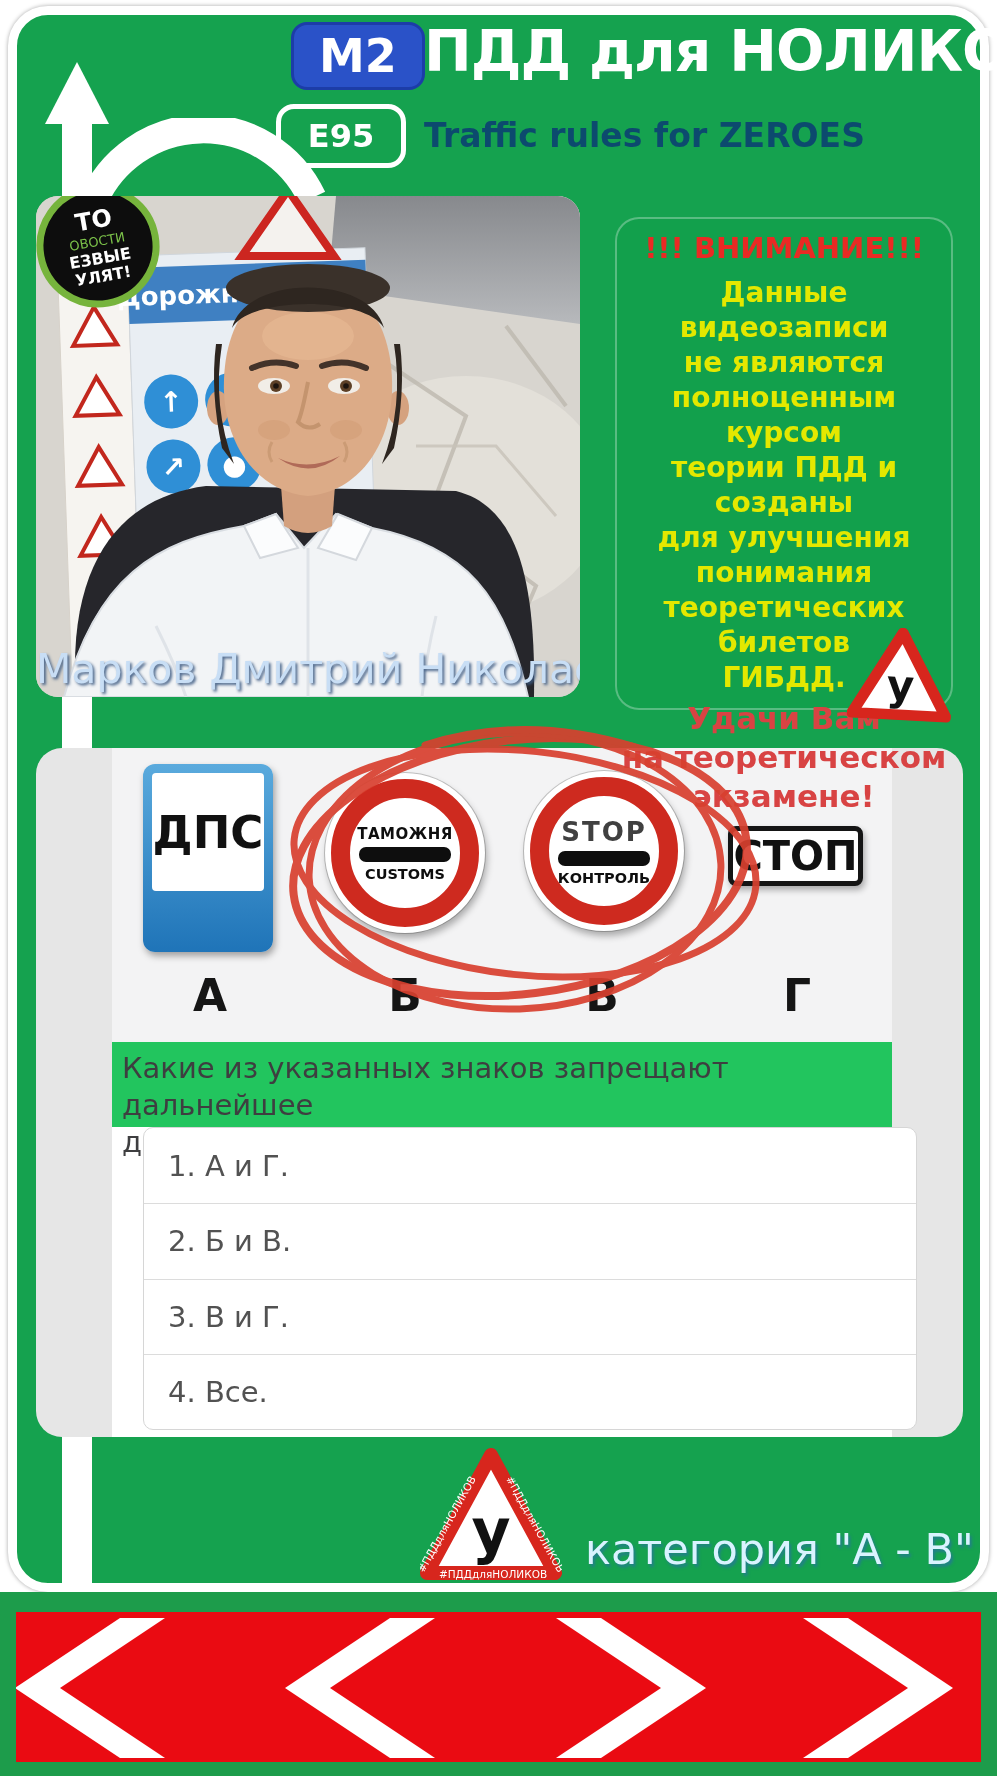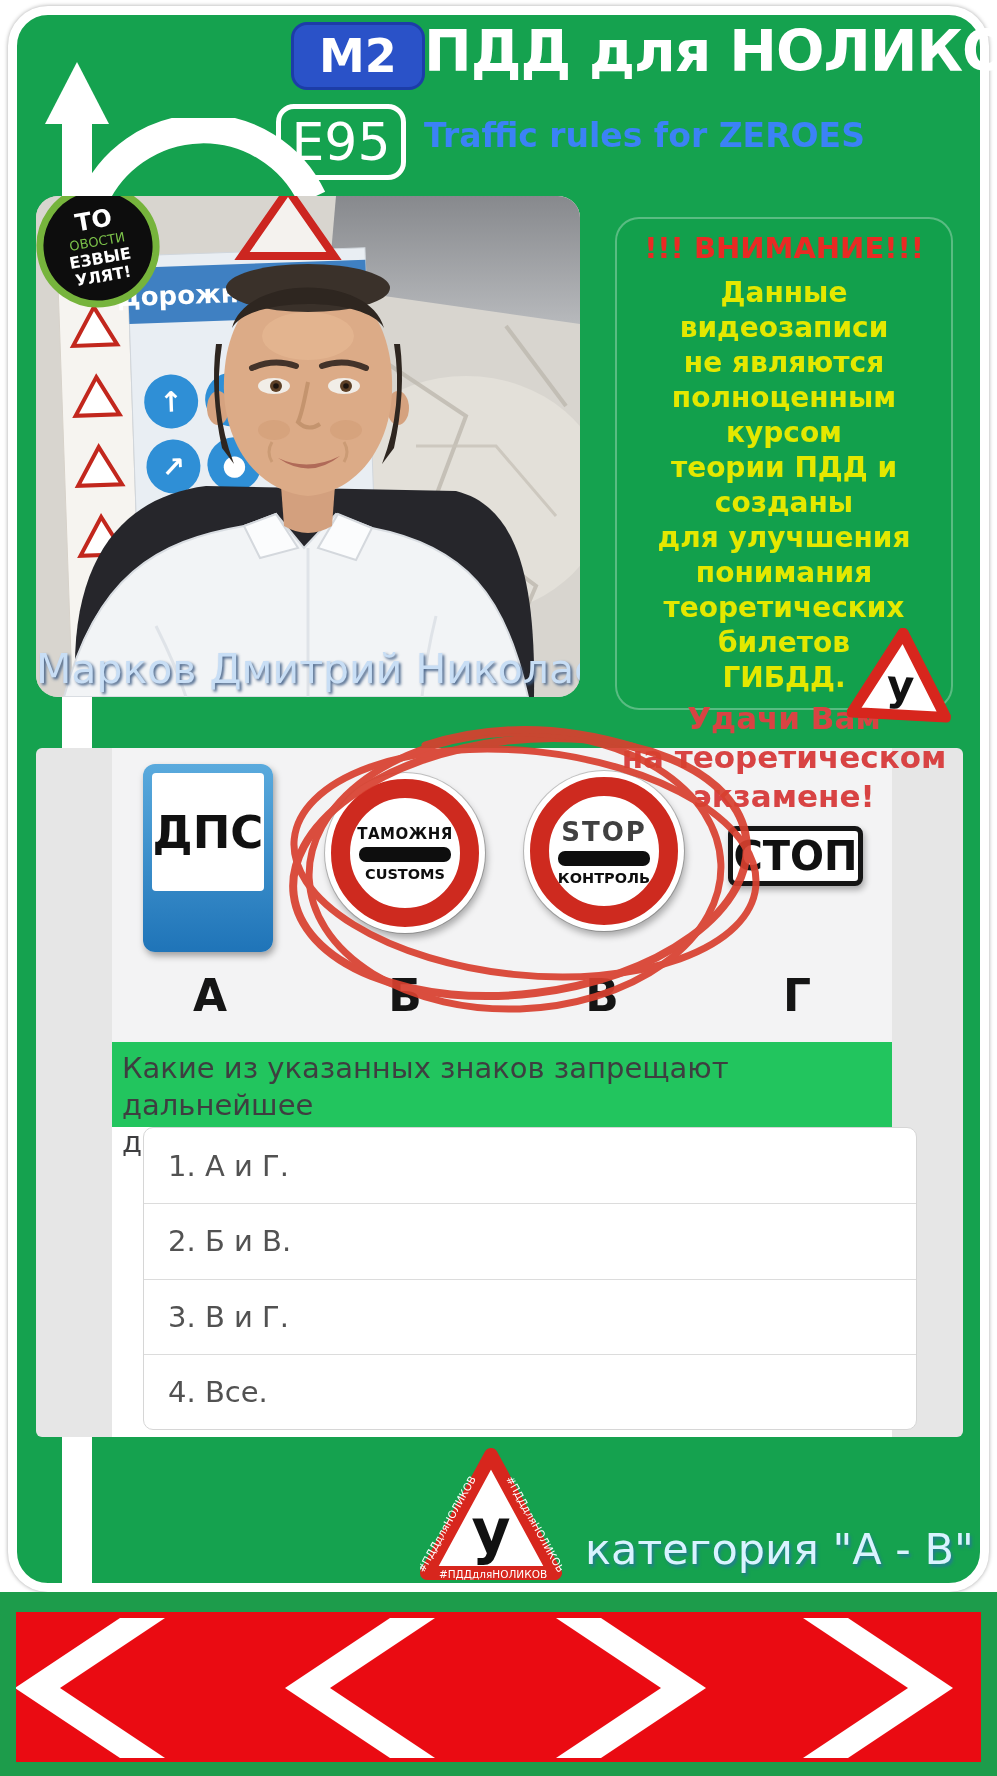--- a/index.html
+++ b/index.html
@@ -17,43 +17,43 @@
   .arrow-head{left:45px;top:62px;width:0;height:0;border-left:32px solid transparent;
               border-right:32px solid transparent;border-bottom:62px solid #ffffff;z-index:1;}
   .arc-svg{left:50px;top:118px;width:300px;height:86px;z-index:1;}
 
   
   .m2-badge{left:291px;top:22px;width:134px;height:68px;background:#2A52C8;border-radius:16px;
             box-sizing:border-box;border:3px solid #1c3da8;color:#fff;font-weight:bold;font-size:46px;
             display:flex;align-items:center;justify-content:center;z-index:3;}
   .title-ru{left:424px;top:18px;width:560px;color:#fff;font-weight:bold;font-size:57px;
             letter-spacing:-1px;white-space:nowrap;z-index:3;}
-  .e95-badge{left:276px;top:104px;width:130px;height:76px;box-sizing:border-box;border:5px solid #fff;
-             border-radius:18px;color:#fff;font-weight:normal;font-size:52px;display:flex;
+  .e95-badge{left:276px;top:104px;width:130px;height:64px;box-sizing:border-box;border:5px solid #fff;
+             border-radius:18px;color:#fff;font-weight:bold;font-size:32px;display:flex;
              align-items:center;justify-content:center;z-index:3;}
-  .title-en{left:424px;top:116px;width:540px;color:#3b82f6;font-weight:bold;font-size:33px;
+  .title-en{left:424px;top:116px;width:540px;color:#0c4a6e;font-weight:bold;font-size:33px;
             white-space:nowrap;z-index:3;}
 
   
   .photo{left:36px;top:196px;width:544px;height:501px;border-radius:22px;overflow:hidden;z-index:3;
          background:#d8d5cf;}
   .photo svg{position:absolute;left:0;top:0;}
   .caption{position:absolute;left:0;bottom:4px;width:100%;text-align:center;color:#C8DEF5;
            font-size:41px;white-space:nowrap;text-shadow:2px 2px 3px rgba(60,90,130,.9);}
 
   
   .notice{left:615px;top:217px;width:338px;height:493px;box-sizing:border-box;background:#12A04C;
           border:2px solid rgba(255,255,255,.3);border-radius:24px;z-index:3;text-align:center;}
   .notice-title{margin-top:12px;font-size:29px;font-weight:bold;color:#E92A24;}
   .notice-body{margin-top:10px;font-size:28px;font-weight:bold;color:#E4E800;line-height:35px;}
   .notice-wish{margin-top:4px;font-size:31px;font-weight:bold;color:#D84343;line-height:39px;}
   .notice-learner{position:absolute;right:-2px;bottom:-12px;width:104px;height:92px;transform:rotate(3deg);}
 
   
-  .card{left:36px;top:748px;width:927px;height:689px;background:#E6E6E6;border-radius:6px;z-index:2;}
+  .card{left:36px;top:748px;width:927px;height:689px;background:#E6E6E6;border-radius:26px;z-index:2;}
   .panel{position:absolute;left:76px;top:0;width:780px;height:689px;background:#ffffff;}
   .signs-zone{position:absolute;left:76px;top:0;width:780px;height:294px;background:#F3F3F4;}
 
   .dps{position:absolute;left:107px;top:16px;width:130px;height:188px;border-radius:12px;
        background:linear-gradient(#5aaadd,#1f74b8);box-shadow:2px 4px 7px rgba(0,0,0,.35);}
   .dps-inner{position:absolute;left:9px;top:9px;right:9px;height:118px;background:#fff;border-radius:4px;
              display:flex;align-items:center;justify-content:center;font-weight:bold;font-size:45px;color:#111;}
   .round-sign{position:absolute;width:160px;height:160px;border-radius:50%;background:#fff;
               box-shadow:2px 5px 7px rgba(0,0,0,.3),0 0 0 1px #c3c3c3;}
   .ring{position:absolute;left:6px;top:6px;right:6px;bottom:6px;border:19px solid #CE2A1F;border-radius:50%;}

